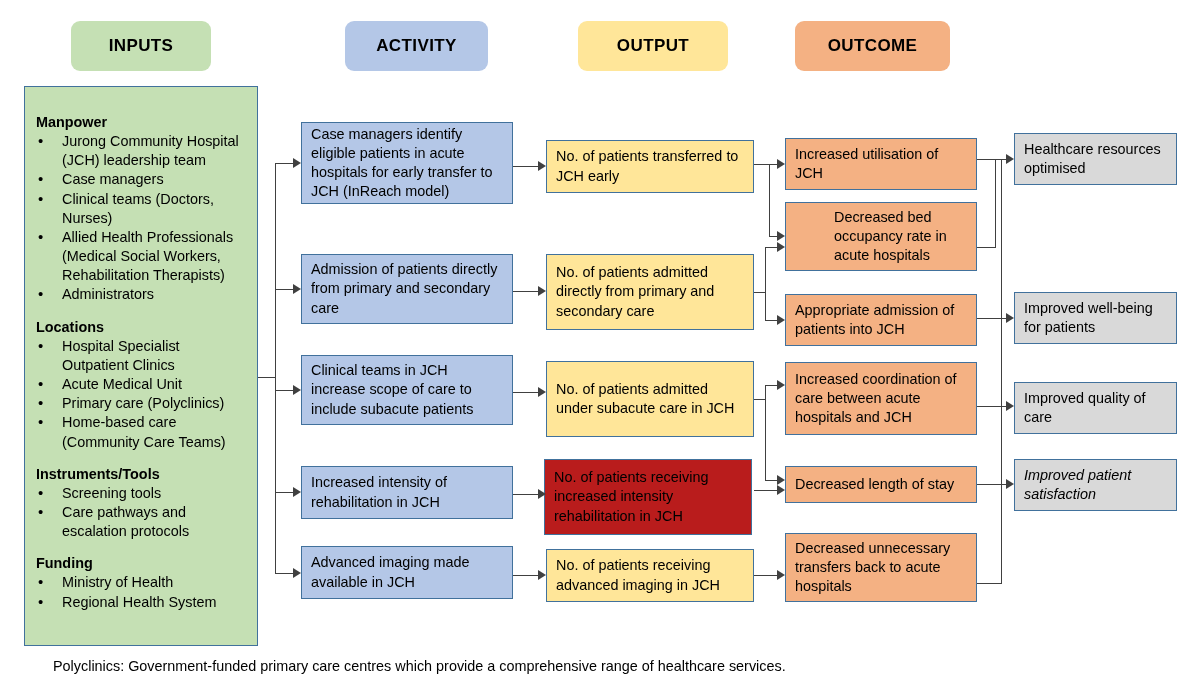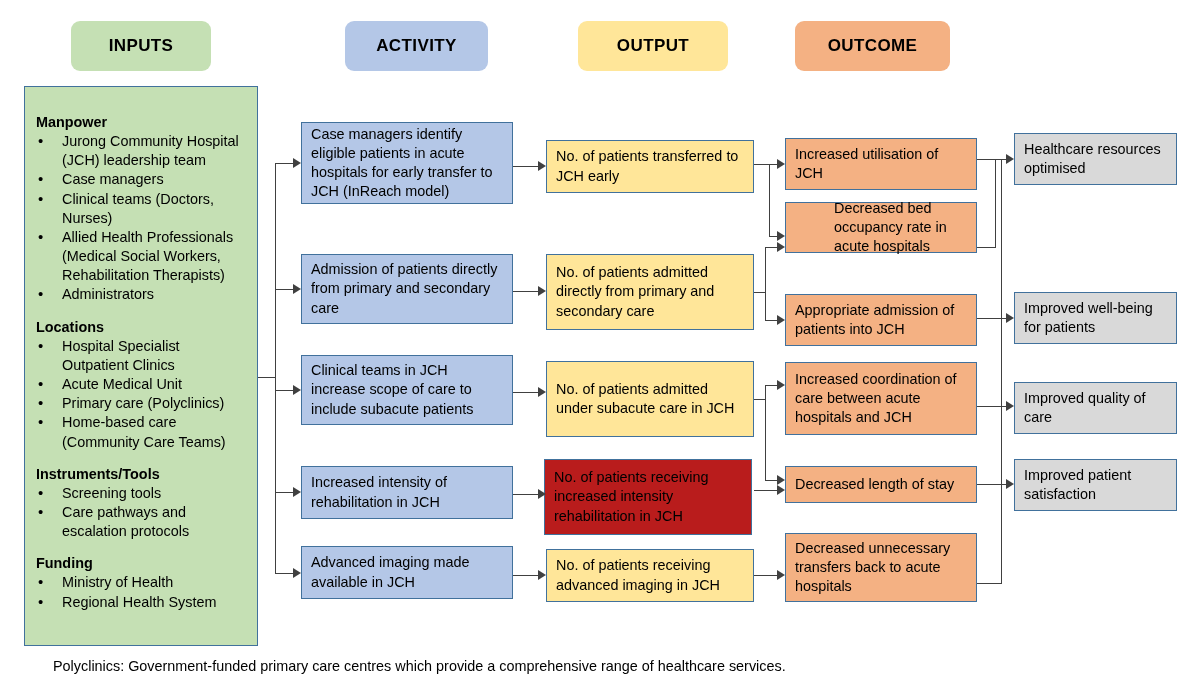--- a/index.html
+++ b/index.html
@@ -199,21 +199,21 @@
   <div class="node" style="left:544px; top:459px; width:208px; height:76px; background:#b91c1c;">
     <span>No. of patients receiving increased intensity rehabilitation in JCH</span>
   </div>
   <div class="node" style="left:546px; top:549px; width:208px; height:53px; background:#ffe699;">
     <span>No. of patients receiving advanced imaging in JCH</span>
   </div>
 
   <div class="node" style="left:785px; top:138px; width:192px; height:52px; background:#f4b183;">
     <span>Increased utilisation of JCH</span>
   </div>
-  <div class="node" style="left:785px; top:202px; width:192px; height:51px; background:#f4b183;padding-left:48px;">
+  <div class="node" style="left:785px; top:202px; width:192px; height:69px; background:#f4b183;padding-left:48px;">
     <span>Decreased bed occupancy rate in acute hospitals</span>
   </div>
   <div class="node" style="left:785px; top:294px; width:192px; height:52px; background:#f4b183;">
     <span>Appropriate admission of patients into JCH</span>
   </div>
   <div class="node" style="left:785px; top:362px; width:192px; height:73px; background:#f4b183;">
     <span>Increased coordination of care between acute hospitals and JCH</span>
   </div>
   <div class="node" style="left:785px; top:466px; width:192px; height:37px; background:#f4b183;">
     <span>Decreased length of stay</span>
@@ -224,21 +224,21 @@
 
   <div class="node" style="left:1014px; top:133px; width:163px; height:52px; background:#d9d9d9;">
     <span>Healthcare resources optimised</span>
   </div>
   <div class="node" style="left:1014px; top:292px; width:163px; height:52px; background:#d9d9d9;">
     <span>Improved well-being for patients</span>
   </div>
   <div class="node" style="left:1014px; top:382px; width:163px; height:52px; background:#d9d9d9;">
     <span>Improved quality of care</span>
   </div>
-  <div class="node" style="left:1014px; top:459px; width:163px; height:52px; background:#d9d9d9;">
+  <div class="node" style="left:1014px; top:459px; width:163px; height:52px; background:#d9d9d9;font-style:italic;">
     <span>Improved patient satisfaction</span>
   </div>
 
   <div class="ln h" style="left:258px; top:377px; width:18px;"></div>
   <div class="ln v" style="left:275px; top:163px; height:410px;"></div>
 
   <div class="ln h" style="left:275px; top:163px; width:18px;"></div>
   <div class="arrow" style="left:293px; top:158px;"></div>
 
   <div class="ln h" style="left:275px; top:289px; width:18px;"></div>

